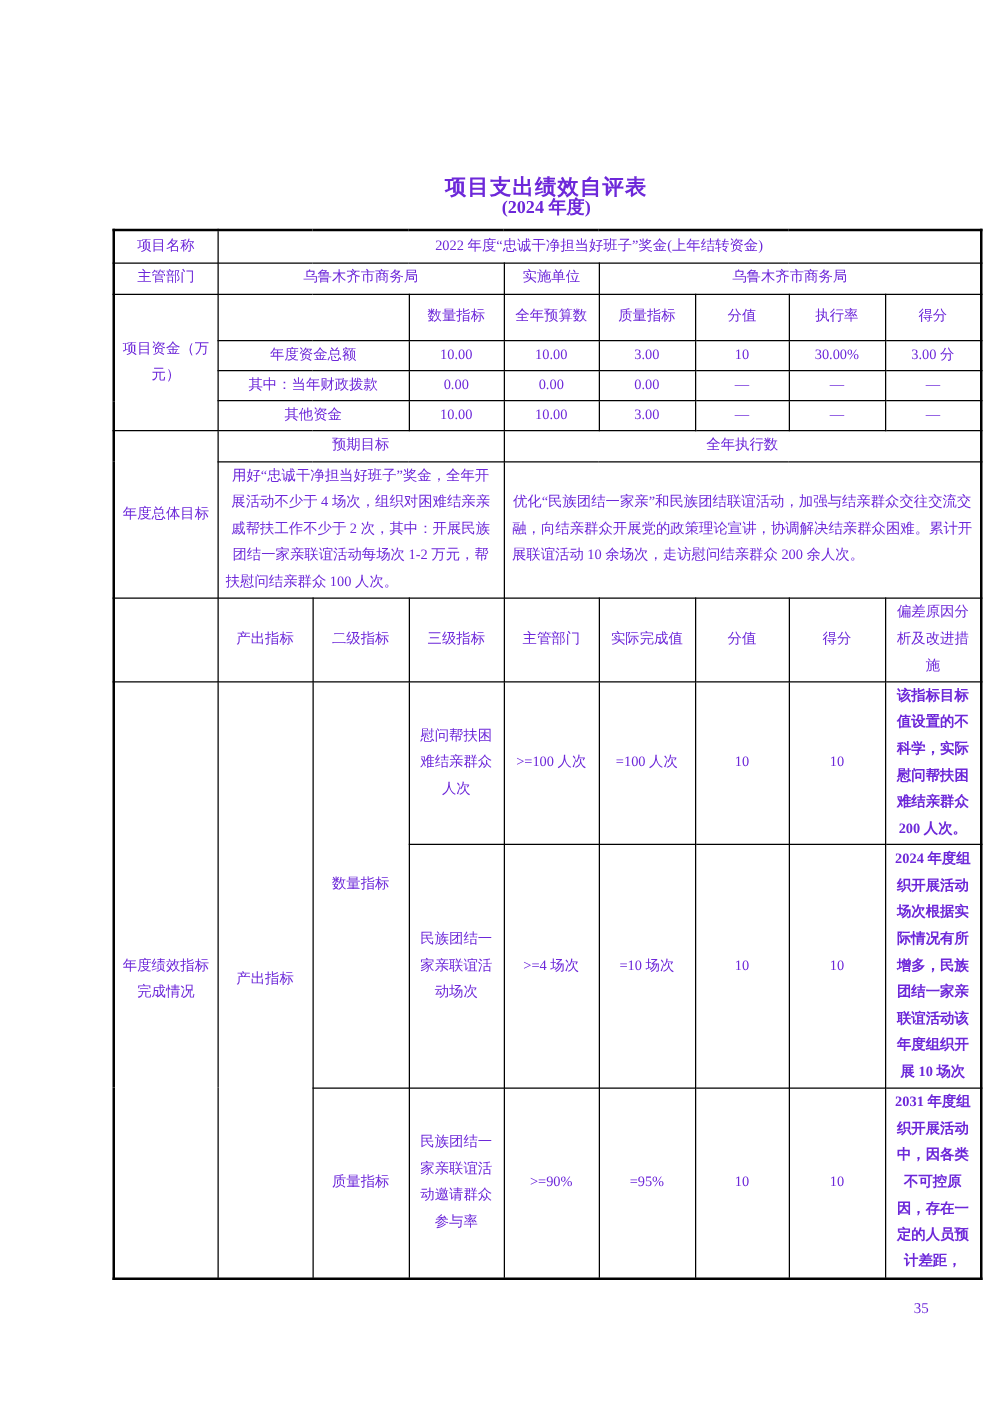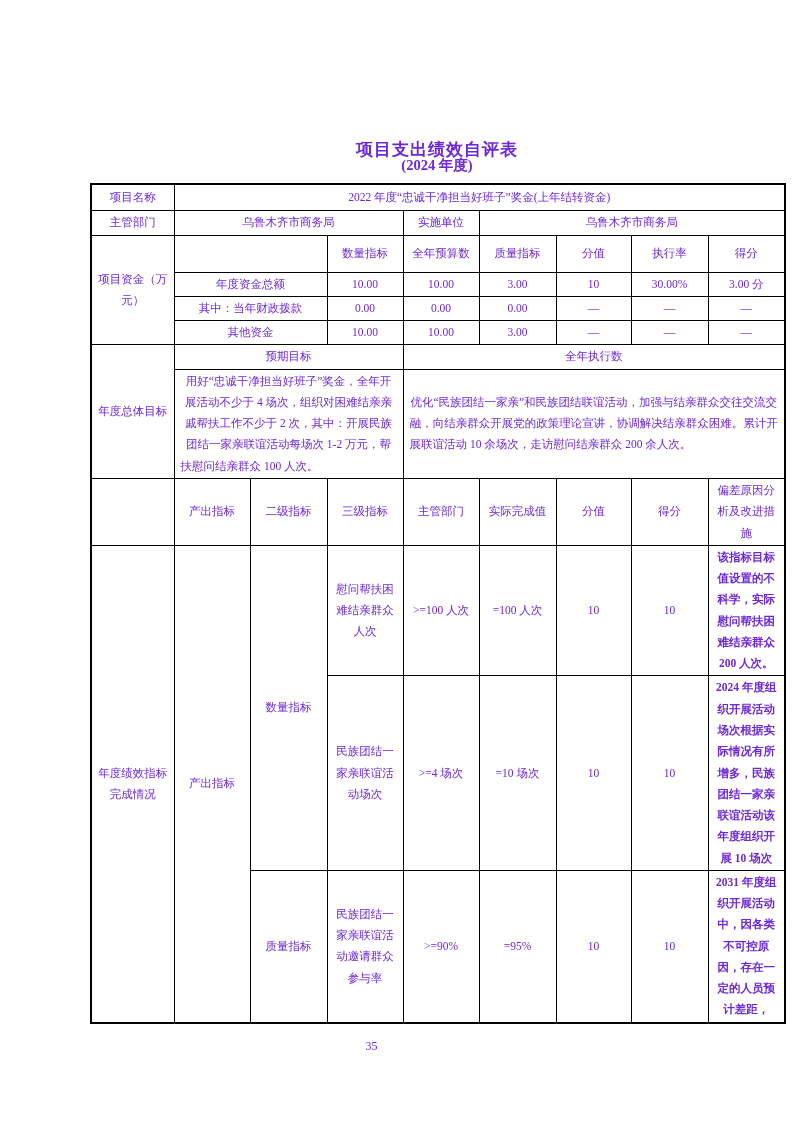--- a/index.html
+++ b/index.html
@@ -73,21 +73,21 @@
   tr.r8  { height: 104px; }
   tr.r9  { height: 67px; }
   tr.r10 { height: 125px; }
   tr.r11 { height: 187px; }
   tr.r12 { height: 124px; }
   .page-num {
     position: absolute;
     top: 1039px;
     left: 0;
     width: 743px;
-    text-align: center;
+    text-align: right;
     font-size: 12px;
   }
 </style>
 </head>
 <body>
 
 <div class="page">
 
   <div class="doc-title">项目支出绩效自评表</div>
   <div class="doc-subtitle">(2024 年度)</div>

